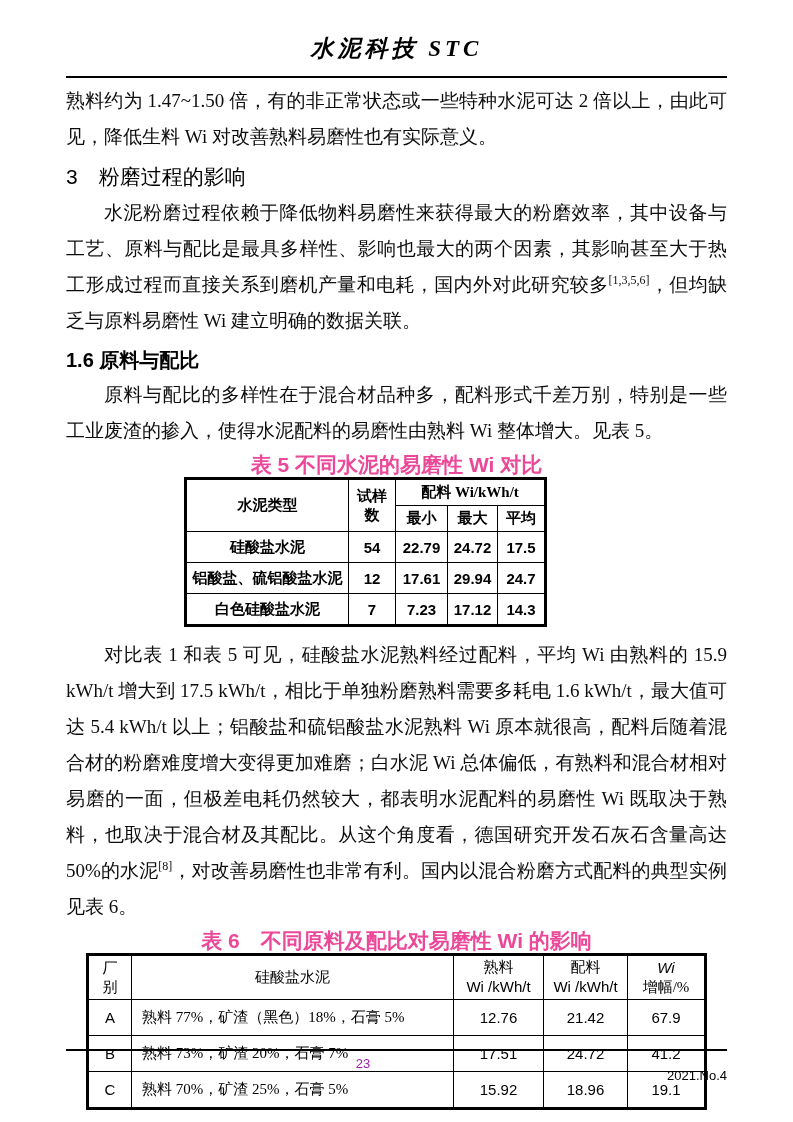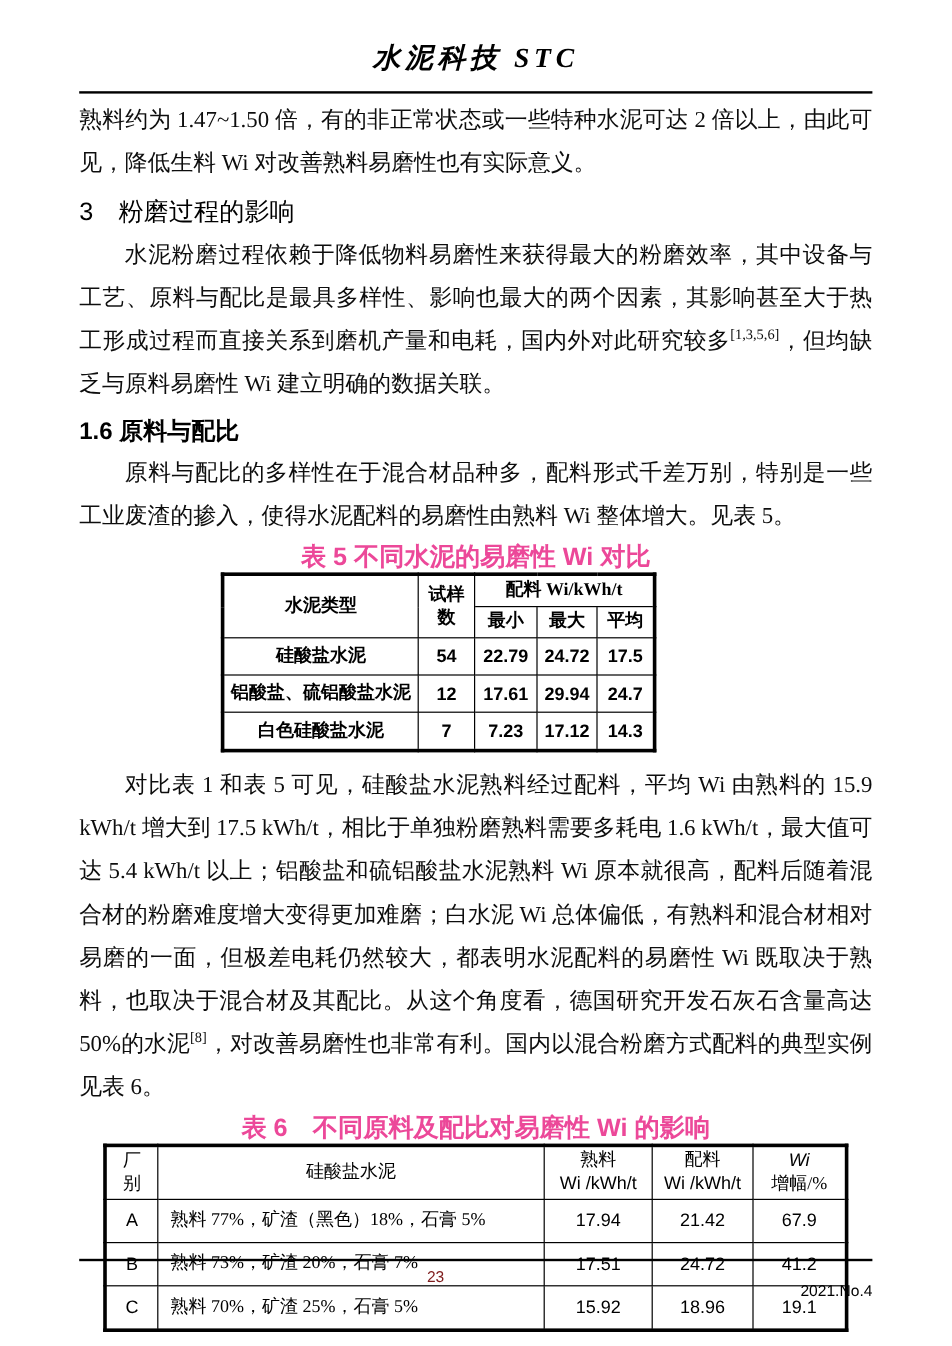--- a/index.html
+++ b/index.html
@@ -56,21 +56,21 @@
   .t6 td.h  { height: 32px; }
   .t6 td.d  { height: 31px; }
   td.num { font-family: "Liberation Sans", "DejaVu Sans", sans-serif; }
   td.left { text-align: left; padding-left: 10px; }
   .sub-line { font-family: "Liberation Sans", "DejaVu Sans", sans-serif; }
   .wi-italic { font-style: italic; }
 
   .footer-rule { position: absolute; left: 66px; width: 661px; top: 1049px; border-top: 2px solid #000; }
   .footer-page {
     position: absolute; left: 0; width: 726px; top: 1056px; text-align: center;
-    font-family: "Liberation Sans", "DejaVu Sans", sans-serif; font-size: 13px; color: #7f1d1d;
+    font-family: "Liberation Sans", "DejaVu Sans", sans-serif; font-size: 13px; color: #a21caf;
   }
   .footer-issue {
     position: absolute; right: 66px; top: 1068px; text-align: right;
     font-family: "Liberation Sans", "DejaVu Sans", sans-serif; font-size: 13px; color: #000;
   }
 </style>
 </head>
 <body>
 
 <div class="page">
@@ -150,21 +150,21 @@
           <tr>
         <td class="h"><span>厂</span><br><span>别</span></td>
         <td class="h">硅酸盐水泥</td>
         <td class="h"><span>熟料</span><br><span class="sub-line">Wi /kWh/t</span></td>
         <td class="h"><span>配料</span><br><span class="sub-line">Wi /kWh/t</span></td>
         <td class="h"><span class="sub-line wi-italic">Wi</span><br><span>增幅/%</span></td>
       </tr>
       <tr>
         <td class="d num">A</td>
         <td class="d left">熟料 77%，矿渣（黑色）18%，石膏 5%</td>
-        <td class="d num">17.94</td>
+        <td class="d num">12.76</td>
         <td class="d num">21.42</td>
         <td class="d num">67.9</td>
       </tr>
       <tr>
         <td class="d num">B</td>
         <td class="d left">熟料 73%，矿渣 20%，石膏 7%</td>
         <td class="d num">17.51</td>
         <td class="d num">24.72</td>
         <td class="d num">41.2</td>
       </tr>

